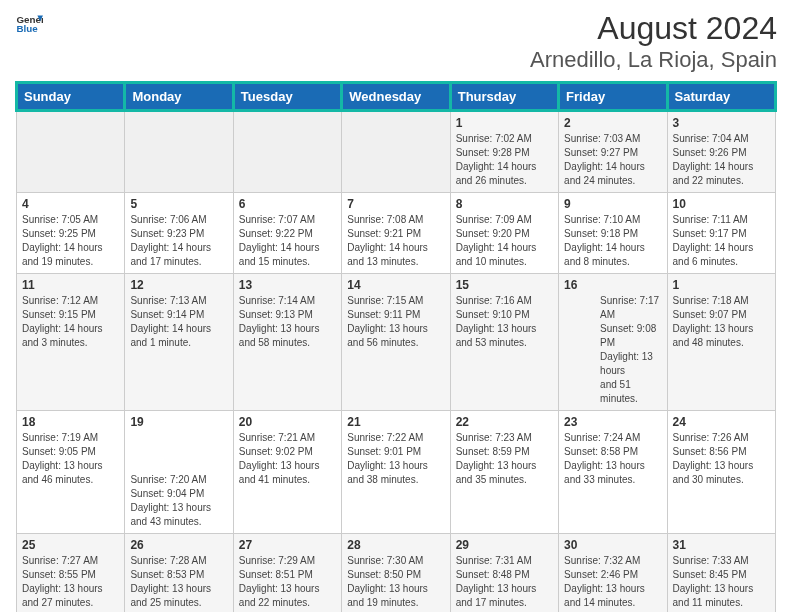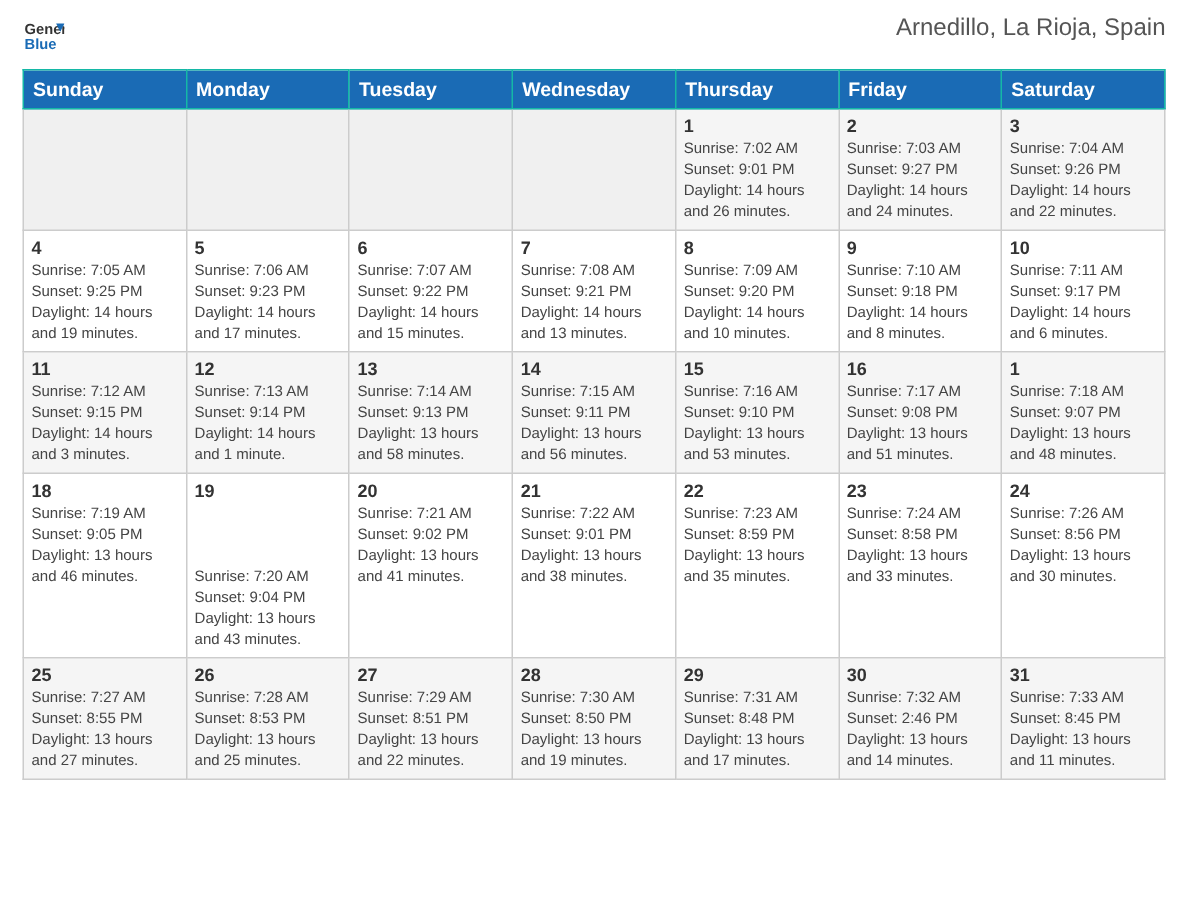--- a/index.html
+++ b/index.html
@@ -27,36 +27,36 @@
     }
     .title-area {
       text-align: right;
     }
     .month-title {
       font-size: 32px;
       font-weight: normal;
       color: #333;
     }
     .location-title {
-      font-size: 16px;
+      font-size: 22px;
       color: #555;
     }
     table {
       width: 100%;
       border-collapse: collapse;
       table-layout: fixed;
     }
     thead tr th {
       background: #1a6bb5;
       color: #fff;
       text-align: left;
       padding: 5px 6px;
       font-size: 13px;
       font-weight: bold;
-      border: 1px solid #14b8a6;
+      border: 3px solid #14b8a6;
     }
     tbody tr td {
       border: 1px solid #ccc;
       vertical-align: top;
       padding: 4px 5px;
       font-size: 10.5px;
       color: #333;
       height: 80px;
       background: #fff;
     }
@@ -86,20 +86,21 @@
 
 <div class="header-area">
   <div class="logo">
     <svg class="logo-icon" viewBox="0 0 40 40">
       <text x="2" y="18" font-size="14" font-weight="bold" fill="#333">General</text>
       <text x="2" y="32" font-size="14" font-weight="bold" fill="#1a6bb5">Blue</text>
       <polygon points="32,8 40,8 36,16" fill="#1a6bb5"></polygon>
     </svg>
   </div>
   <div class="title-area">
+    <div class="month-title">August 2024</div>
     <div class="location-title">Arnedillo, La Rioja, Spain</div>
   </div>
 </div>
 
 <table>
   <thead>
     <tr>
     <th>Sunday</th>
         <th>Monday</th>
         <th>Tuesday</th>
@@ -111,21 +112,21 @@
   </thead>
   <tbody id="cal-body">
   <tr>
         <td class="empty-cell"></td>
         <td class="empty-cell"></td>
         <td class="empty-cell"></td>
         <td class="empty-cell"></td>
         <td>
           <span class="day-num">1</span>
           <div class="day-info" style="white-space: pre-line;">Sunrise: 7:02 AM
-Sunset: 9:01 PM
+Sunset: 9:28 PM
 Daylight: 14 hours
 and 26 minutes.</div>
         </td>
         <td>
           <span class="day-num">2</span>
           <div class="day-info" style="white-space: pre-line;">Sunrise: 7:03 AM
 Sunset: 9:27 PM
 Daylight: 14 hours
 and 24 minutes.</div>
         </td>
@@ -219,21 +220,21 @@
         </td>
         <td>
           <span class="day-num">15</span>
           <div class="day-info" style="white-space: pre-line;">Sunrise: 7:16 AM
 Sunset: 9:10 PM
 Daylight: 13 hours
 and 53 minutes.</div>
         </td>
         <td>
           <span class="day-num">16</span>
-          <div class="day-info" style="white-space: pre-line;">Sunrise: 7:17 AM
+          <div class="day-info" style="white-space: pre-line; margin-left: 36px;">Sunrise: 7:17 AM
 Sunset: 9:08 PM
 Daylight: 13 hours
 and 51 minutes.</div>
         </td>
         <td>
           <span class="day-num">1</span>
           <div class="day-info" style="white-space: pre-line;">Sunrise: 7:18 AM
 Sunset: 9:07 PM
 Daylight: 13 hours
 and 48 minutes.</div>

